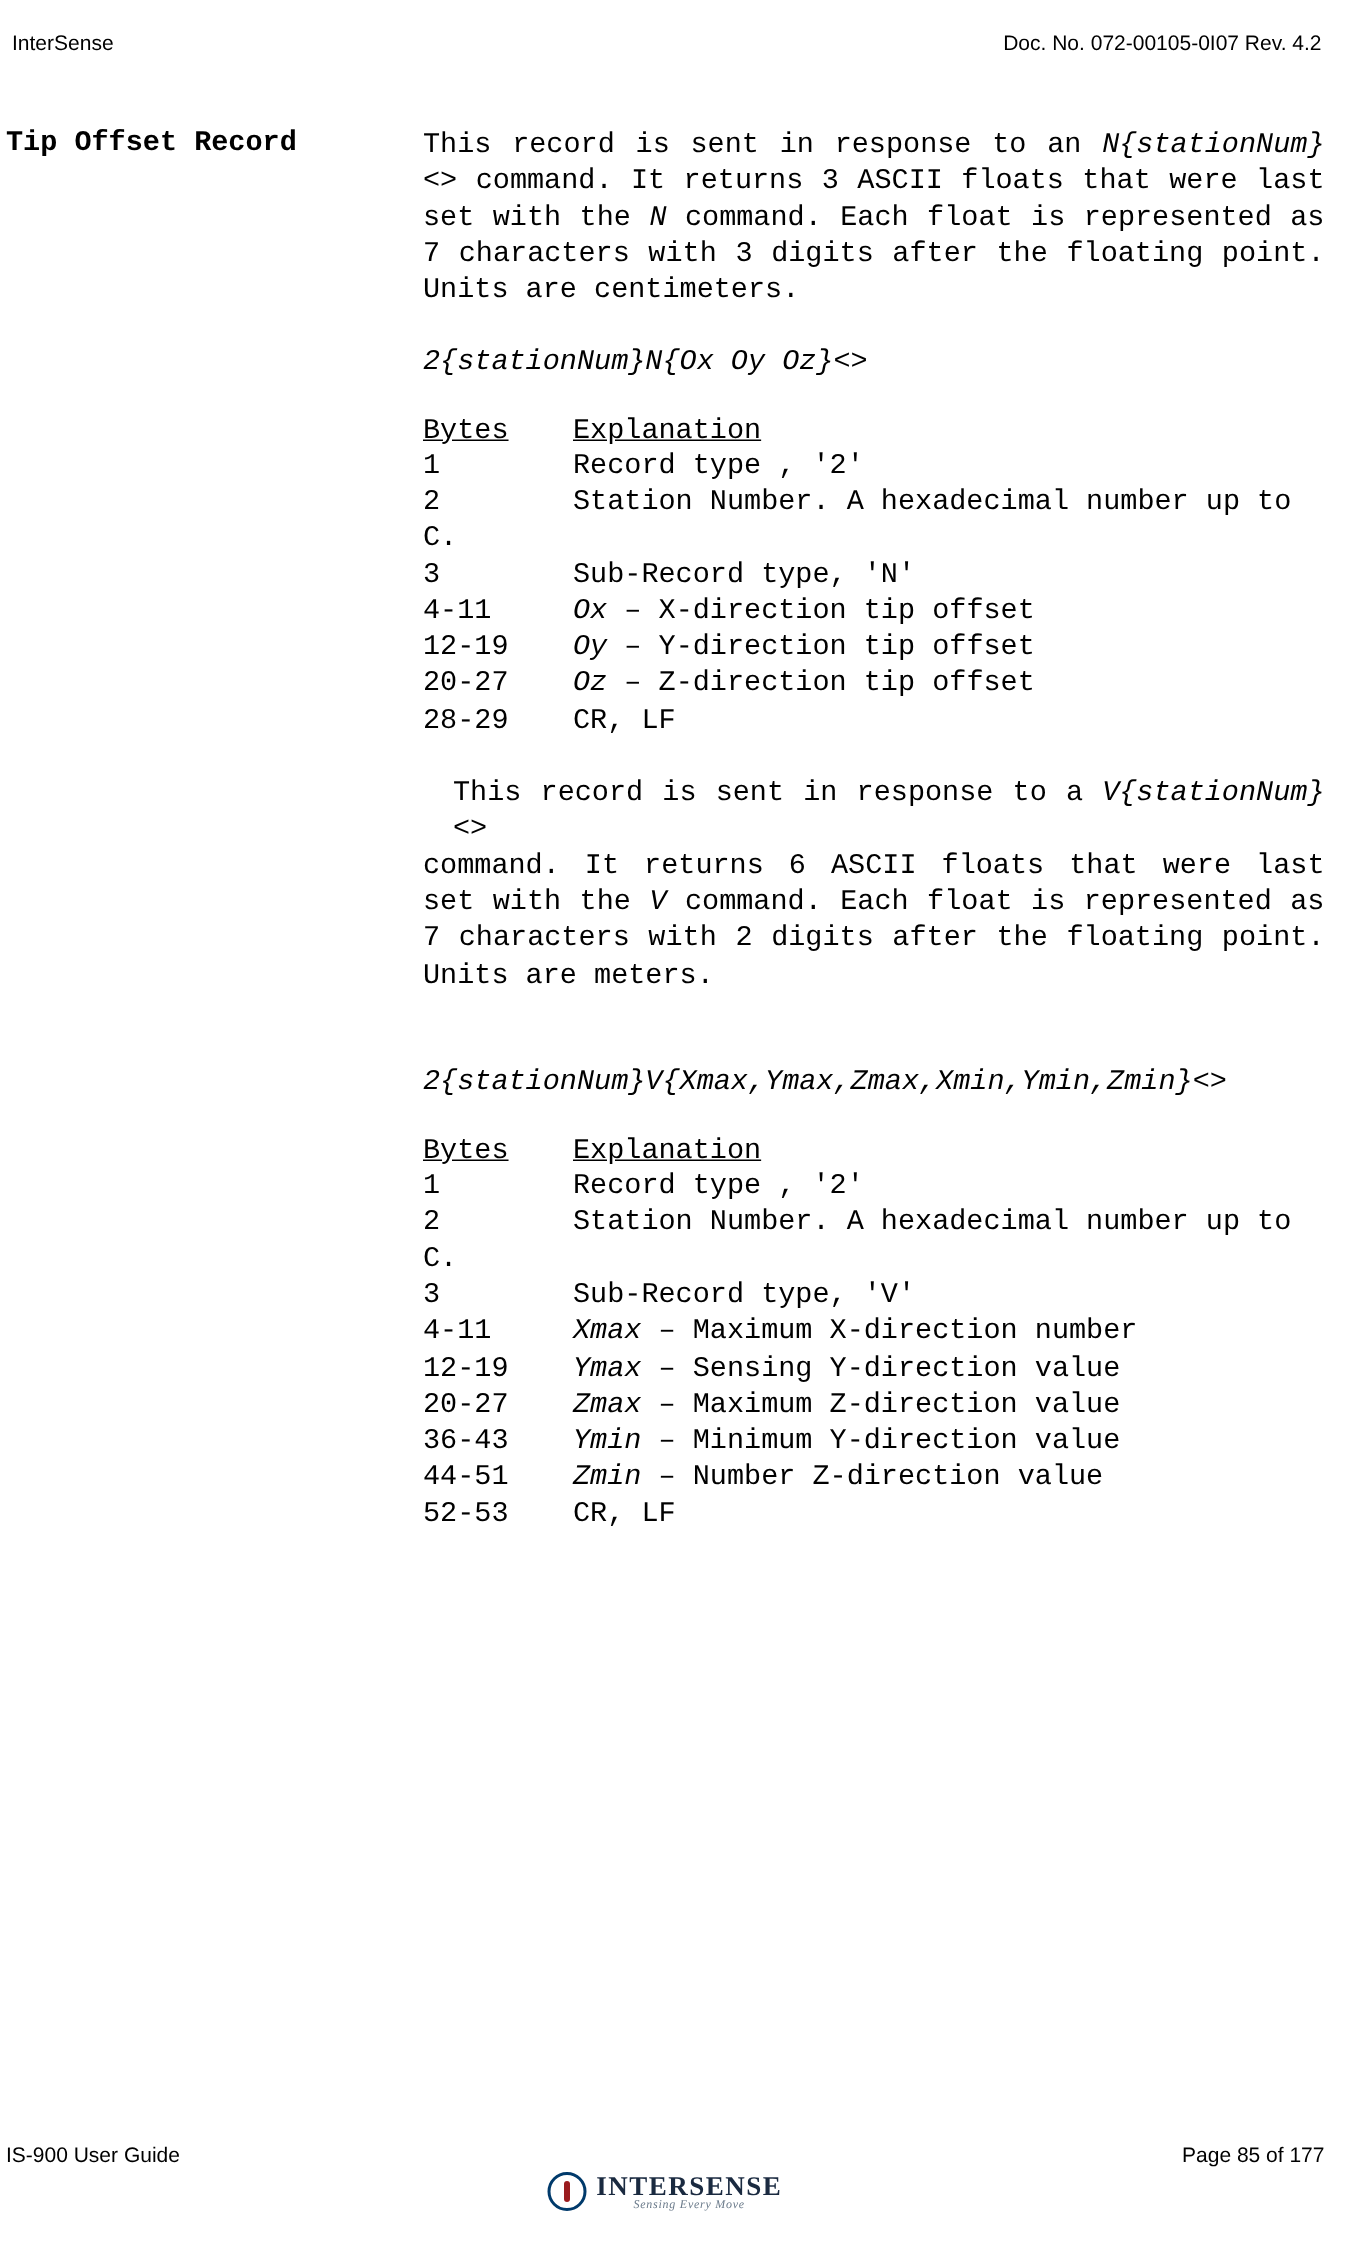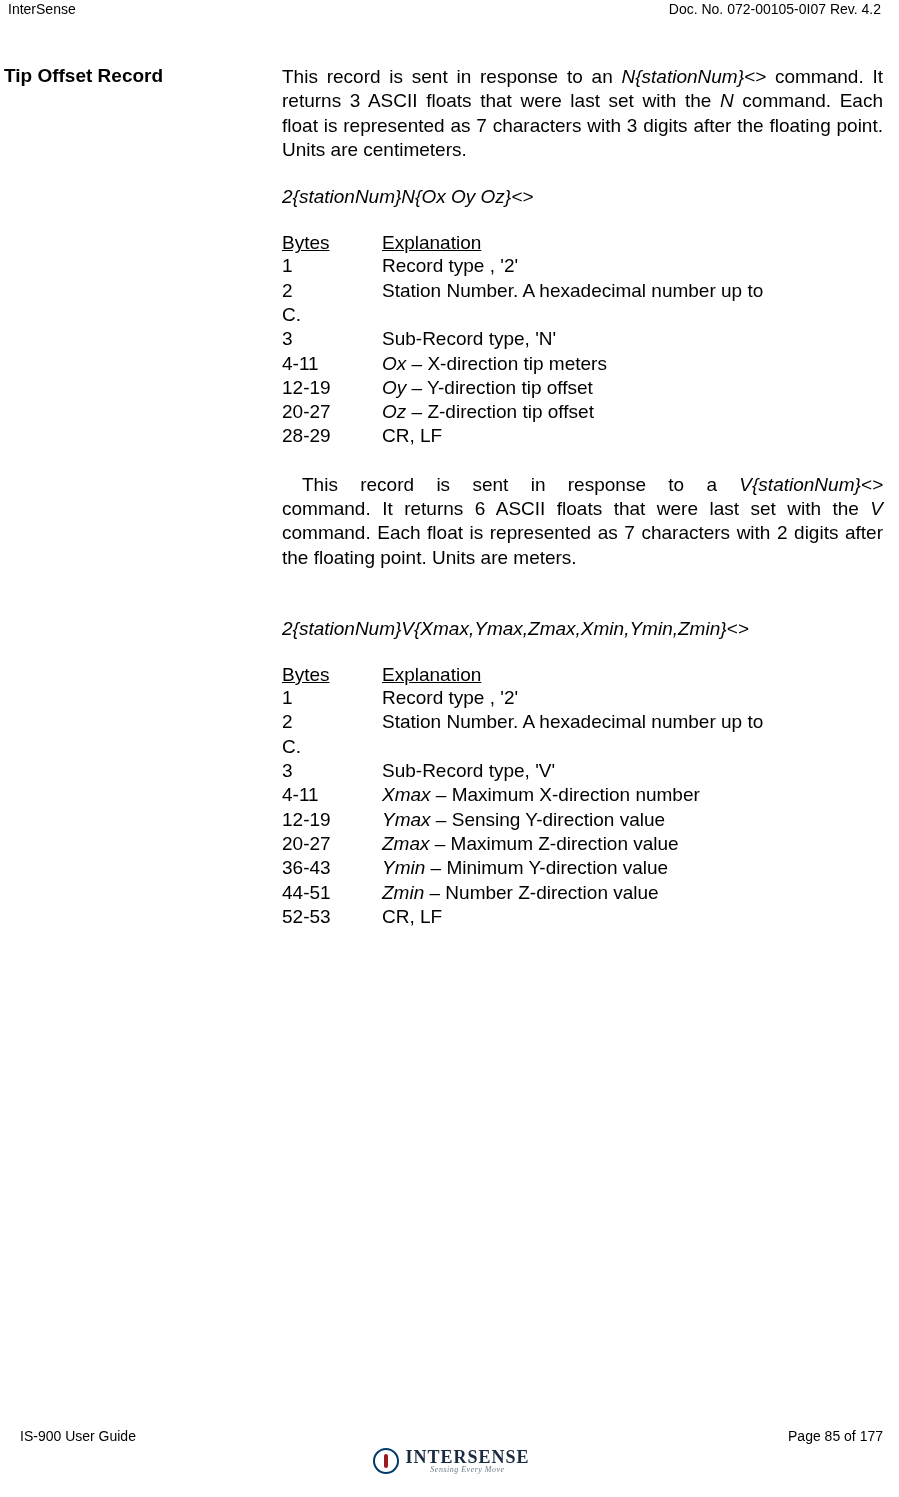--- a/index.html
+++ b/index.html
@@ -8,38 +8,39 @@
     margin: 0;
     padding: 0;
     background: #fff;
     color: #000;
     width: 899px;
     height: 1497px;
     position: relative;
     box-sizing: border-box;
   }
   .page {
-    padding: 1px 16px 0 4px;
+    padding: 20px 16px 0 4px;
     height: 100%;
     box-sizing: border-box;
     position: relative;
   }
   .top-header {
     display: flex;
     justify-content: space-between;
     font-size: 14px;
     margin-bottom: 48px;
     padding: 0 2px 0 4px;
   }
   .section-title {
     font-weight: bold;
     margin-bottom: 0;
   }
   .row {
     display: flex;
+    font-family: Liberation Mono, monospace;
   }
   .left-col {
     width: 278px;
     flex: 0 0 278px;
   }
   .right-col {
     flex: 1;
   }
   .desc {
     line-height: 1.28;
@@ -69,21 +70,21 @@
     line-height: 1.28;
   }
   .italic {
     font-style: italic;
   }
   .spacer {
     height: 24px;
   }
   .footer {
     position: absolute;
-    left: 20px;
+    left: 4px;
     right: 16px;
     bottom: 20px;
     font-size: 14px;
   }
   .footer-row {
     display: flex;
     justify-content: space-between;
   }
   .logo-wrap {
     text-align: center;
@@ -165,21 +166,21 @@
           <div class="bytes-row">
             <div class="col-bytes">C.</div>
             <div class="col-exp"></div>
           </div>
           <div class="bytes-row">
             <div class="col-bytes">3</div>
             <div class="col-exp"><span>Sub-Record type, 'N'</span></div>
           </div>
           <div class="bytes-row">
             <div class="col-bytes">4-11</div>
-            <div class="col-exp"><span class="italic">Ox</span><span> – X-direction tip meters</span></div>
+            <div class="col-exp"><span class="italic">Ox</span><span> – X-direction tip offset</span></div>
           </div>
           <div class="bytes-row">
             <div class="col-bytes">12-19</div>
             <div class="col-exp"><span class="italic">Oy</span><span> – Y-direction tip offset</span></div>
           </div>
           <div class="bytes-row">
             <div class="col-bytes">20-27</div>
             <div class="col-exp"><span class="italic">Oz</span><span> – Z-direction tip offset</span></div>
           </div>
           <div class="bytes-row">

